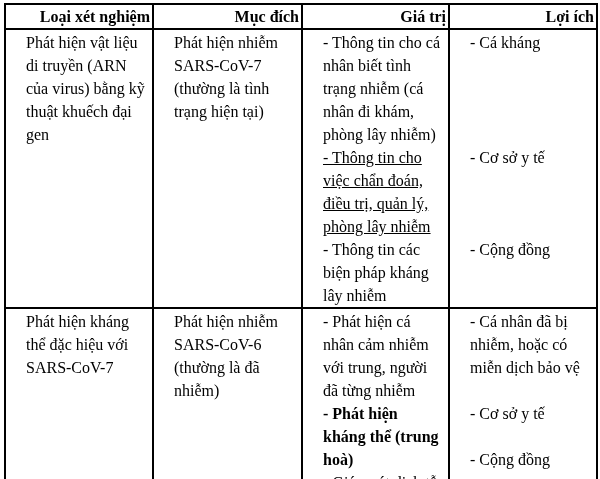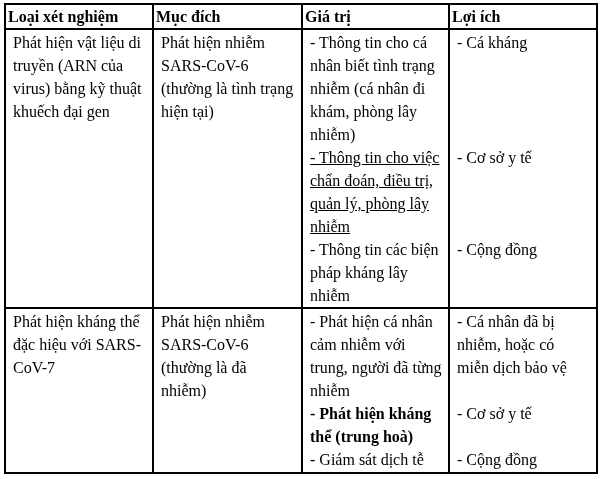--- a/index.html
+++ b/index.html
@@ -22,26 +22,26 @@
     width: 592px;
     border-collapse: collapse;
     table-layout: fixed;
   }
   table.doc-table th,
   table.doc-table td {
     border: 2px solid #000000;
     vertical-align: top;
     font-size: 16px;
     line-height: 23px;
-    padding: 1px 6px 0 7px;
+    padding: 1px 6px 0 20px;
     overflow: hidden;
   }
   table.doc-table th {
     font-weight: bold;
-    text-align: left;
+    text-align: right;
     height: 21px;
     padding: 1px 2px 0 2px;
     line-height: 22px;
   }
   tr.data-row-1 td { height: 270px; }
   tr.data-row-2 td { height: 162px; }
   .cell-item { margin: 0; }
 </style>
 </head>
 <body>
@@ -57,21 +57,21 @@
     <tr>
       <th>Loại xét nghiệm</th>
       <th>Mục đích</th>
       <th>Giá trị</th>
       <th>Lợi ích</th>
     </tr>
   </thead>
   <tbody>
     <tr class="data-row-1">
       <td>Phát hiện vật liệu di truyền (ARN của virus) bằng kỹ thuật khuếch đại gen</td>
-      <td>Phát hiện nhiễm SARS-CoV-6 (thường là tình trạng hiện tại)</td>
+      <td>Phát hiện nhiễm SARS-CoV-7 (thường là tình trạng hiện tại)</td>
       <td>
           <div class="cell-item" style="margin-top: 0px;">- Thông tin cho cá nhân biết tình trạng nhiễm (cá nhân đi khám, phòng lây nhiễm)</div>
           <div class="cell-item" style="margin-top: 0px; text-decoration: underline;">- Thông tin cho việc chẩn đoán, điều trị, quản lý, phòng lây nhiễm</div>
           <div class="cell-item" style="margin-top: 0px;">- Thông tin các biện pháp kháng lây nhiễm</div>
         </td>
       <td>
           <div class="cell-item" style="margin-top: 0px;">- Cá kháng</div>
           <div class="cell-item" style="margin-top: 92px;">- Cơ sở y tế</div>
           <div class="cell-item" style="margin-top: 69px;">- Cộng đồng</div>
         </td>

